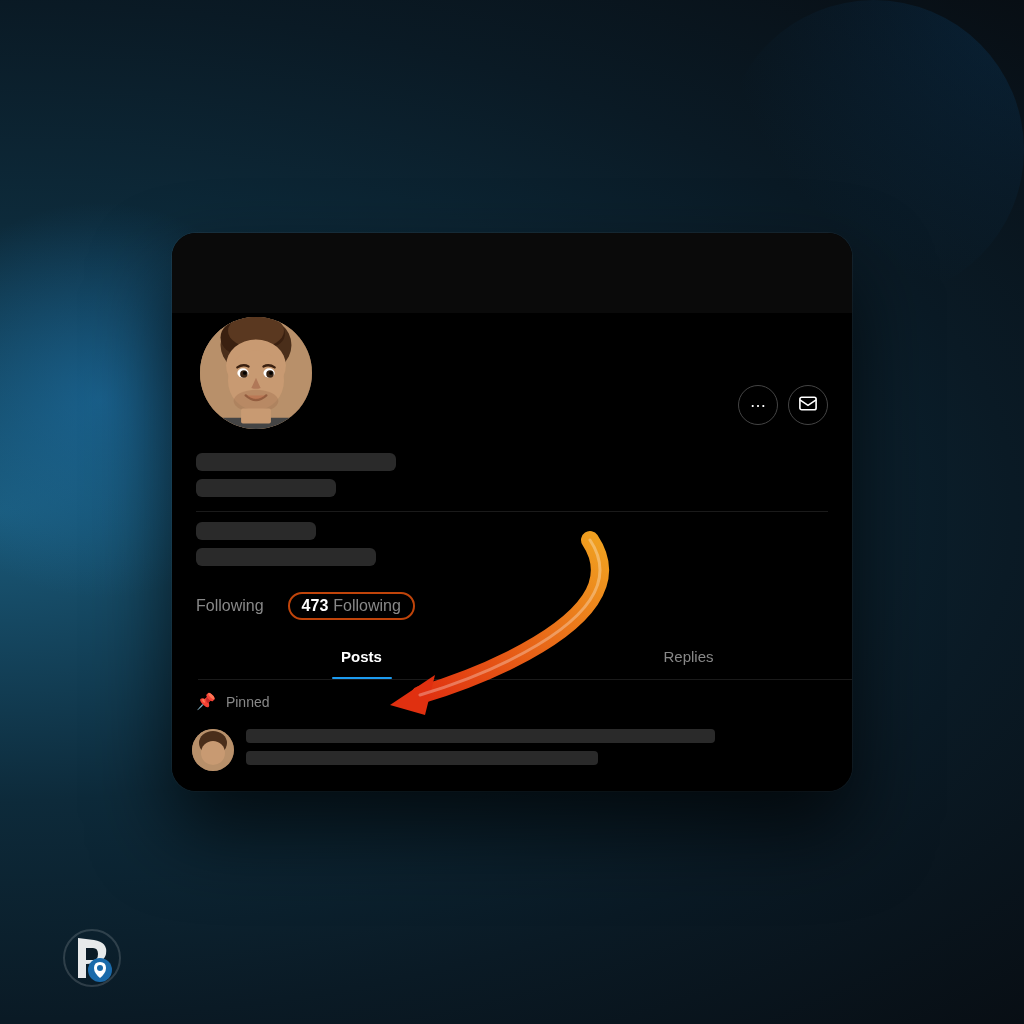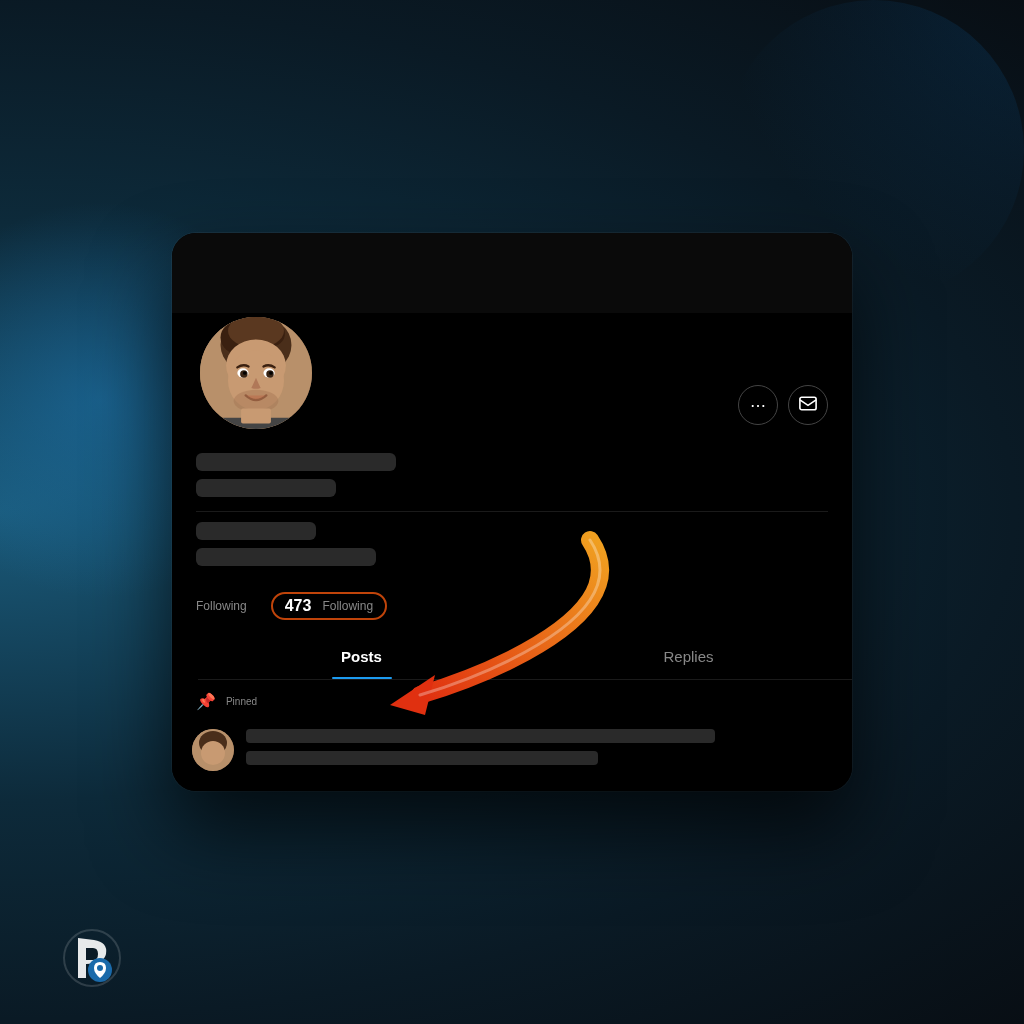--- a/index.html
+++ b/index.html
@@ -172,31 +172,31 @@
       cursor: pointer;
     }
 
     .stat-number {
       font-size: 16px;
       font-weight: 700;
       color: #fff;
     }
 
     .stat-label {
-      font-size: 12px;
+      font-size: 16px;
       color: #888;
     }
 
     .followers-highlight {
       border: 2px solid #c0440a;
       border-radius: 20px;
       padding: 3px 12px;
       display: flex;
       align-items: center;
-      gap: 11px;
+      gap: 5px;
     }
 
     
     .tabs {
       display: flex;
       border-bottom: 1px solid #1a1a1a;
       background: #000;
       margin-left: 26px;
     }
 
@@ -240,21 +240,21 @@
       margin-bottom: 10px;
       padding: 0 4px;
     }
 
     .pin-icon {
       color: #888;
       font-size: 16px;
     }
 
     .pinned-label {
-      font-size: 10px;
+      font-size: 14px;
       color: #888;
       font-weight: 500;
     }
 
     .pinned-post {
       display: flex;
       gap: 12px;
       padding: 8px 0;
     }
 

